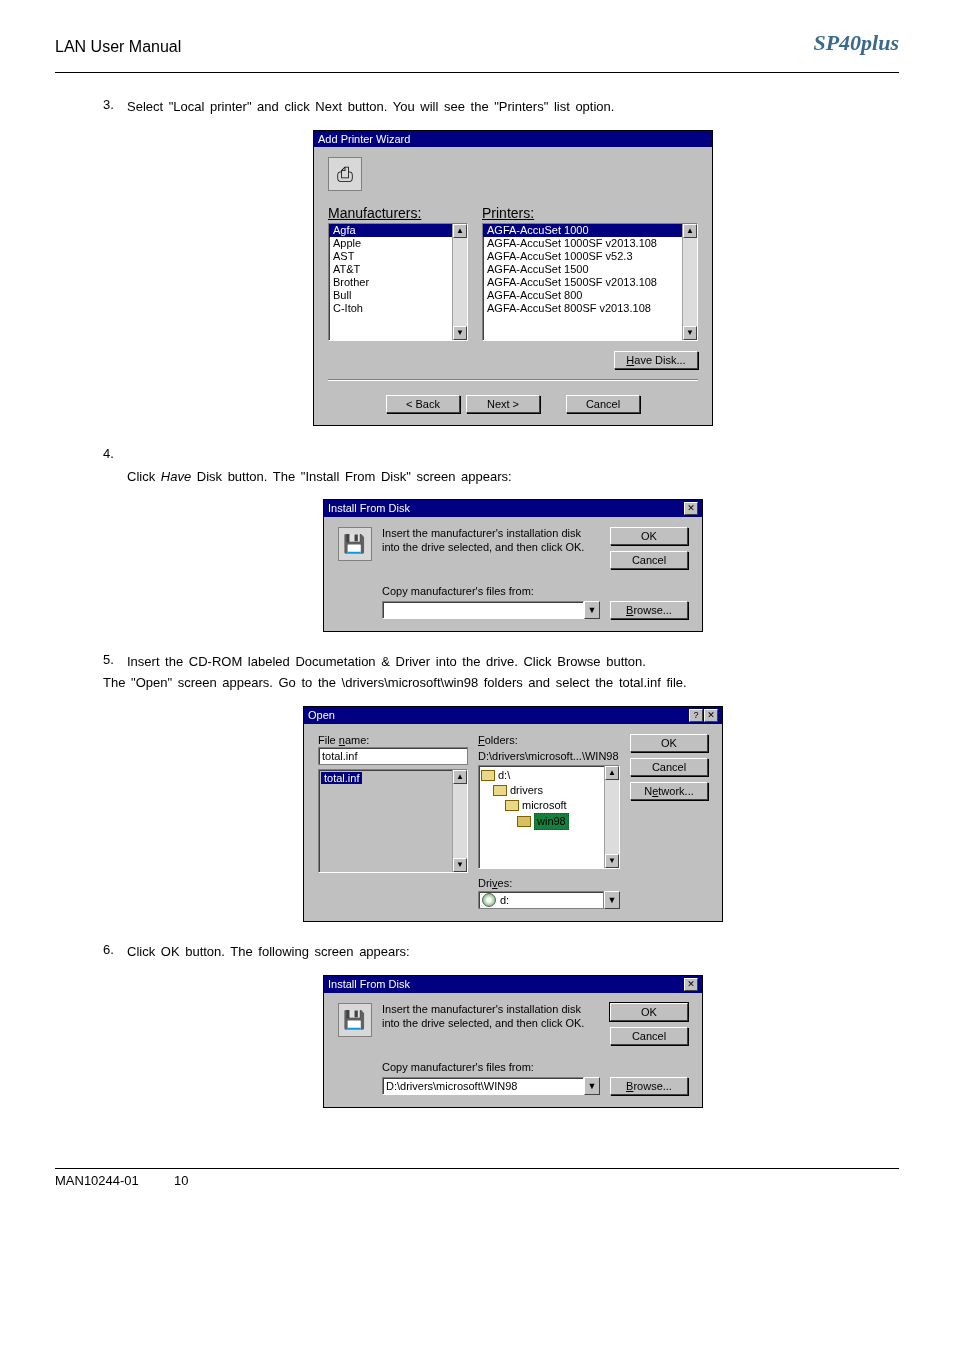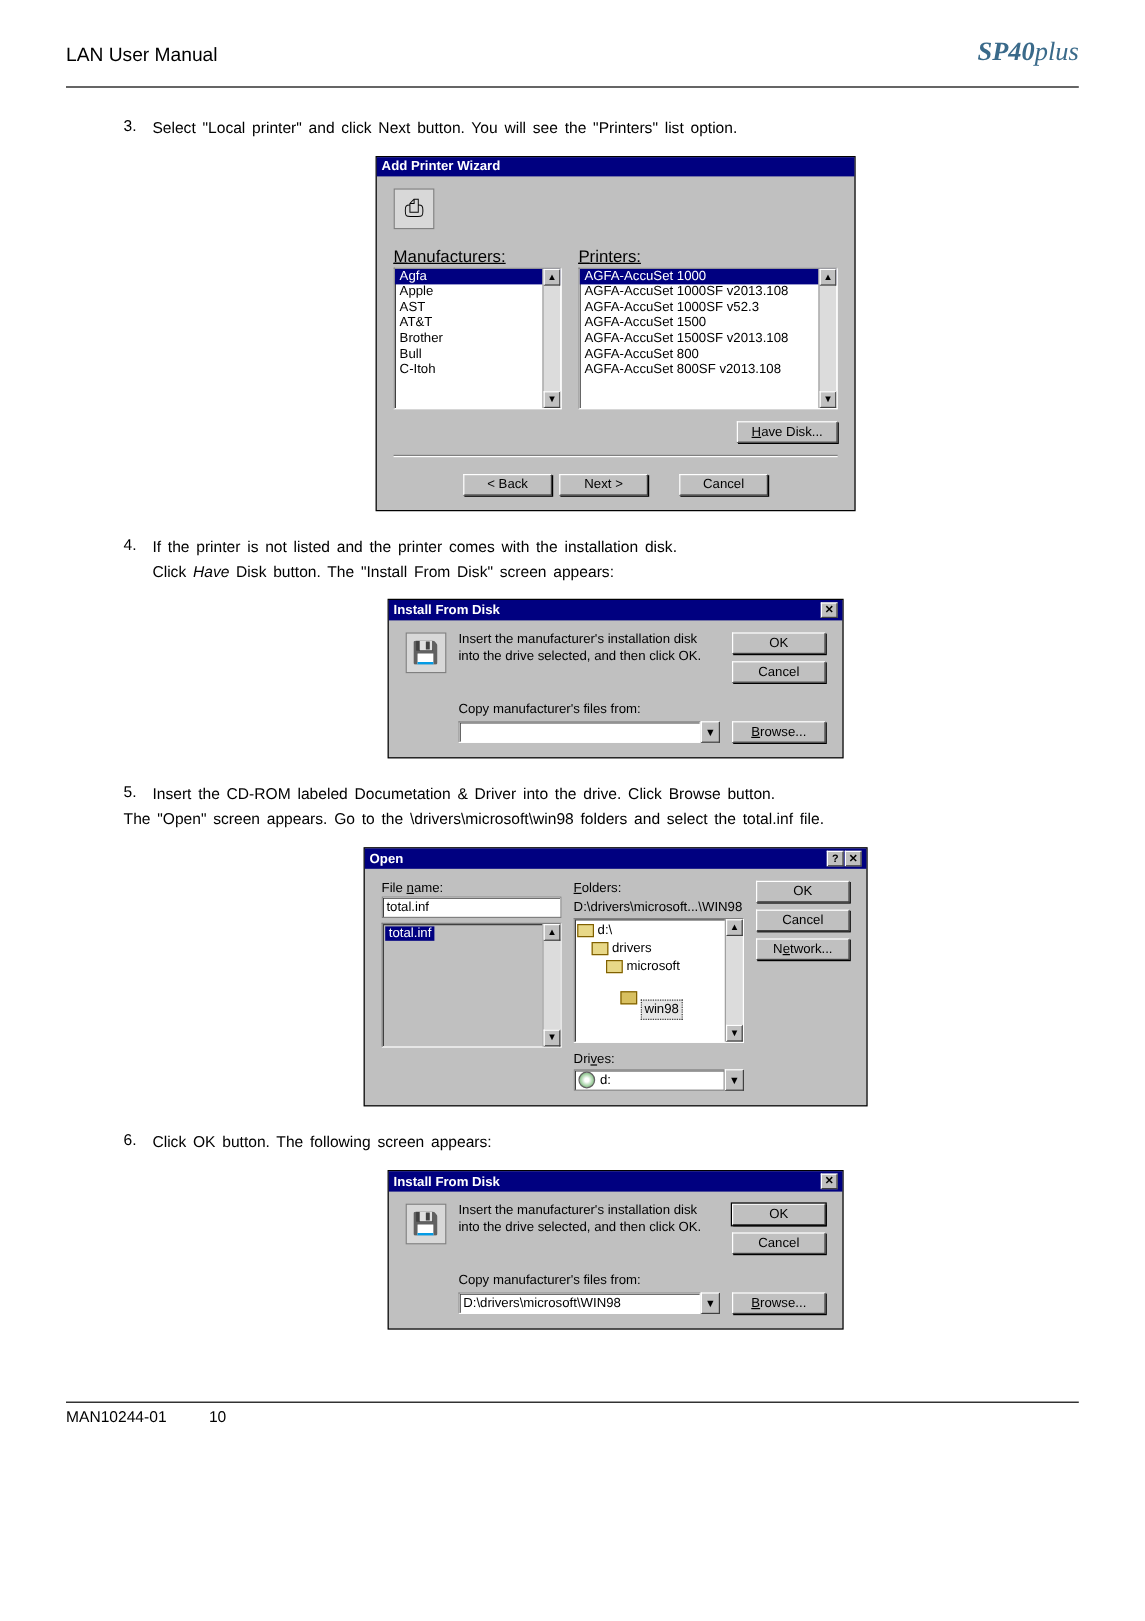--- a/index.html
+++ b/index.html
@@ -8,29 +8,29 @@
     font-size: 13px;
     color: #000;
     background: #fff;
     width: 954px;
     margin: 0 auto;
     padding: 30px 55px 20px 55px;
   }
   .header-row { display: flex; justify-content: space-between; align-items: flex-end; border-bottom: 1px solid #000; padding-bottom: 16px; margin-bottom: 24px; }
   .header-title { font-size: 16px; }
   .logo { font-family: "Times New Roman", serif; font-style: italic; color: #3a6a8a; font-size: 22px; font-weight: bold; }
-  .logo .plus { font-family: "Brush Script MT", cursive; font-weight: normal; }
+  .logo .plus { font-family: "Brush Script MT", cursive; font-weight: bold; }
   ol.main { list-style: none; padding-left: 48px; }
   ol.main > li { margin-bottom: 20px; position: relative; padding-left: 24px; }
   ol.main > li .num { position: absolute; left: 0; top: 0; }
   .step-text { line-height: 1.6; word-spacing: 2px; }
   .italic { font-style: italic; }
   .dialog-wrap { display: flex; justify-content: center; margin-top: 12px; }
   .win { background: #c0c0c0; border: 1px solid #000; font-family: Tahoma, "MS Sans Serif", sans-serif; font-size: 11px; color: #000; }
-  .titlebar { background: #000080; color: #fff; padding: 2px 4px; font-weight: bold; display: flex; justify-content: space-between; align-items: flex-end; font-size: 11px; }
+  .titlebar { background: #000080; color: #fff; padding: 2px 4px; font-weight: normal; display: flex; justify-content: space-between; align-items: flex-start; font-size: 11px; }
   .titlebar-btns { display: flex; gap: 1px; }
   .tb-btn { width: 14px; height: 13px; background: #c0c0c0; border: 1px solid #fff; border-right-color: #404040; border-bottom-color: #404040; font-size: 9px; text-align: center; line-height: 11px; color: #000; }
   .win-body { padding: 10px 14px 12px 14px; }
   .icon-row { display: flex; gap: 10px; align-items: flex-start; margin-bottom: 14px; }
   .printer-glyph { width: 34px; height: 34px; flex: 0 0 34px; background: #d8d8d8; border: 1px solid #808080; font-size: 20px; text-align: center; line-height: 32px; }
   .floppy-glyph { width: 34px; height: 34px; flex: 0 0 34px; background: #d8d8d8; border: 1px solid #808080; font-size: 18px; text-align: center; line-height: 32px; }
   .msg { font-size: 11px; line-height: 1.25; }
   .list-cols { display: flex; gap: 14px; }
   .col-label { font-size: 14px; margin-bottom: 2px; text-decoration: underline; display: inline-block; }
   .col-label::first-letter { text-decoration: underline; }
@@ -54,21 +54,21 @@
   .open-col { display: flex; flex-direction: column; }
   .open-btns { display: flex; flex-direction: column; gap: 6px; }
   .filelist { background: #c0c0c0; border: 1px solid #808080; border-right-color:#fff; border-bottom-color:#fff; box-shadow: inset 1px 1px 0 #404040; height: 104px; position: relative; padding: 2px; }
   .filelist.white { background: #fff; }
   .folder-item { font-size: 11px; line-height: 15px; display: flex; align-items: center; gap: 3px; }
   .folder-ico { width: 14px; height: 11px; background: #d8c060; border: 1px solid #806000; display: inline-block; }
   .folder-ico.open { background: #e8d888; }
   .indent1 { padding-left: 12px; }
   .indent2 { padding-left: 24px; }
   .indent3 { padding-left: 36px; }
-  .selbox { border: 1px dotted #404040; display: inline-block; padding: 0 2px; background:#e5e5e5;margin-top:20px; }
+  .selbox { border: 1px dotted #404040; display: inline-block; padding: 0 2px; background:#15803d; }
   .footer-row { border-top: 1px solid #000; margin-top: 60px; padding-top: 4px; display: flex; justify-content: space-between; font-size: 13px; }
   .sel-input { background: #000080; color: #fff; }
   .drive-combo { display:flex; align-items:center; }
   .drive-combo .disc { width:14px; height:14px; border-radius:50%; background: radial-gradient(circle,#fff 20%,#a0d0a0 60%,#608060 100%); border:1px solid #606060; margin-right:4px; }
 </style>
 </head>
 <body>
 
 <div class="header-row">
   <div class="header-title">LAN User Manual</div>
@@ -136,21 +136,21 @@
             <div class="wbtn">Cancel</div>
           </div>
         </div>
       </div>
     </div>
   </li>
 
   <li>
     <span class="num">4.</span>
     <div class="step-text">
-      <span>If  the  printer  is  not  listed  and  the  printer  comes  with  the installation   disk.</span><br>
+      <br>
       <span>Click  </span><span class="italic">Have</span><span>  Disk  button.  The   "Install From Disk" screen appears:</span>
     </div>
     <div class="dialog-wrap">
       <div class="win" style="width:380px">
         <div class="titlebar">
           <span>Install From Disk</span>
           <div class="titlebar-btns">
               <div class="tb-btn">✕</div>
             </div>
         </div>

